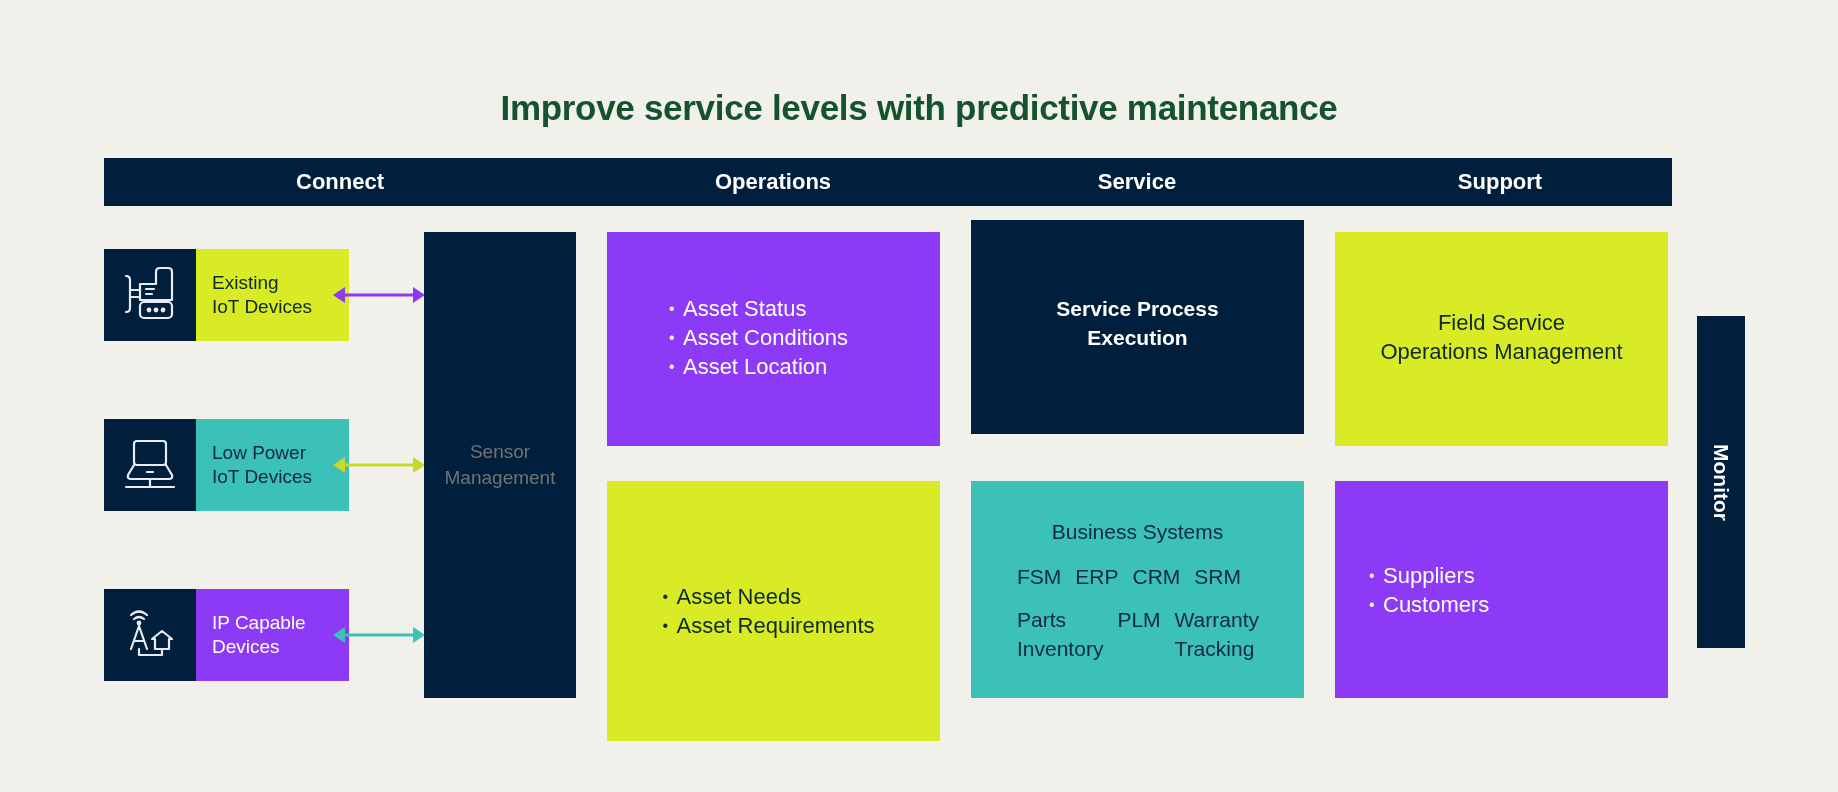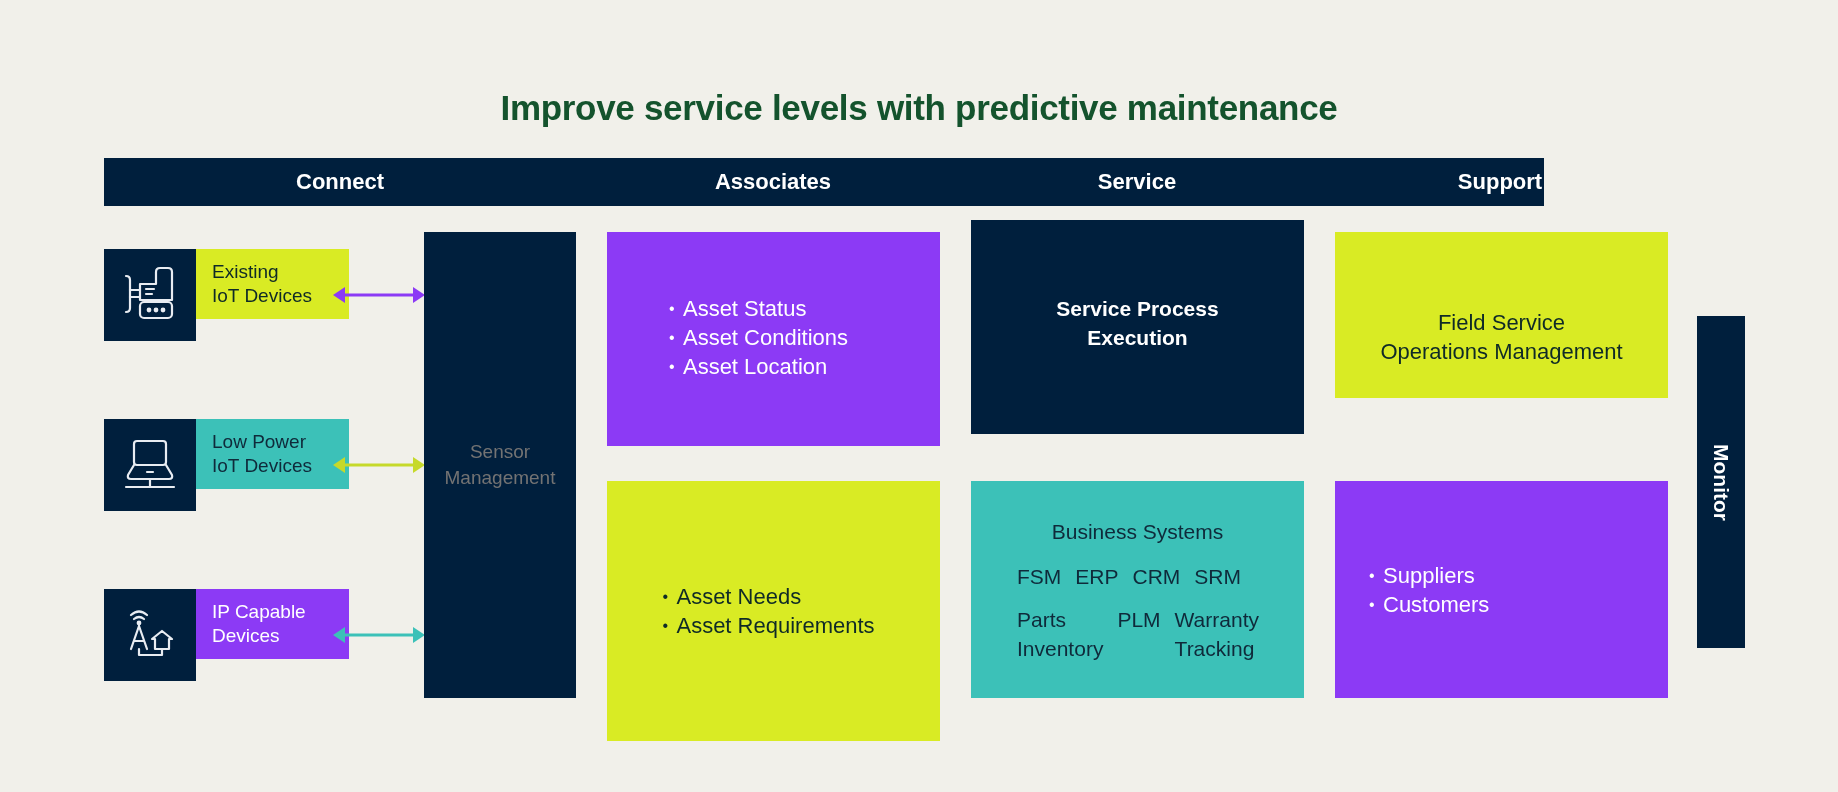--- a/index.html
+++ b/index.html
@@ -19,41 +19,41 @@
     .title {
       left: 0; top: 88px; width: 1838px;
       text-align: center;
       font-size: 35px;
       font-weight: bold;
       color: #14532d;
       letter-spacing: -0.3px;
     }
 
     .phase-bar {
-      left: 104px; top: 158px; width: 1440px; height: 48px;
+      left: 104px; top: 158px; width: 1568px; height: 48px;
       background: #001f3d;
     }
     .phase-label {
       position: absolute;
       top: 0; height: 48px; line-height: 48px;
       color: #ffffff;
       font-size: 22px;
       font-weight: bold;
       text-align: center;
       width: 200px;
       margin-left: -100px;
     }
 
     .device-icon-box {
       width: 92px; height: 92px;
       background: #001f3d;
       display: flex; align-items: center; justify-content: center;
     }
     .device-label-box {
-      width: 137px; height: 70px;
+      width: 137px; height: 92px;
       display: flex; align-items: center;
       padding-left: 16px;
       font-size: 19px;
       line-height: 24px;
     }
     .device-label-box span { display: block; }
 
     .sensor-mgmt {
       left: 424px; top: 232px; width: 152px; height: 466px;
       background: #001f3d;
@@ -114,21 +114,21 @@
     .biz .grid3 { display: grid; grid-template-columns: auto auto auto; column-gap: 14px; }
     .biz .cell { line-height: 29px; }
   </style>
 </head>
 <body>
 
 <div class="abs title">Improve service levels with predictive maintenance</div>
 
 <div class="abs phase-bar">
   <div class="phase-label" style="left:236px;">Connect</div>
-  <div class="phase-label" style="left:669px;">Associates</div>
+  <div class="phase-label" style="left:669px;">Operations</div>
   <div class="phase-label" style="left:1033px;">Service</div>
   <div class="phase-label" style="left:1396px;">Support</div>
 </div>
 
 <div class="abs" style="left:104px; top:249px; display:flex;">
   <div class="device-icon-box">
     <svg width="60" height="62" viewBox="0 0 60 62" fill="none" stroke="#e8ecf2" stroke-width="2.2" stroke-linecap="round" stroke-linejoin="round">
       <path d="M6 12 Q10 12 10 16 L10 44 Q10 48 6 48"></path>
       <line x1="10" y1="26" x2="20" y2="26"></line>
       <line x1="10" y1="33" x2="20" y2="33"></line>
@@ -244,21 +244,21 @@
   <div class="grid3">
     <span class="cell">Parts</span>
     <span class="cell">PLM</span>
     <span class="cell">Warranty</span>
     <span class="cell">Inventory</span>
     <span class="cell"></span>
     <span class="cell">Tracking</span>
   </div>
 </div>
 
-<div class="abs block lime" style="left:1335px; top:232px; width:333px; height:166px; text-align:center; align-items:flex-start; padding-top:76px;">
+<div class="abs block lime" style="left:1335px; top:232px; width:333px; height:214px; text-align:center; align-items:flex-start; padding-top:76px;">
   <div>
     <div>Field Service</div>
     <div>Operations Management</div>
   </div>
 </div>
 
 <div class="abs block purple" style="left:1335px; top:481px; width:333px; height:217px; justify-content:flex-start; padding-left:34px;">
   <ul class="bullets" style="width:270px;">
     <li>Suppliers</li>
     <li>Customers</li>

